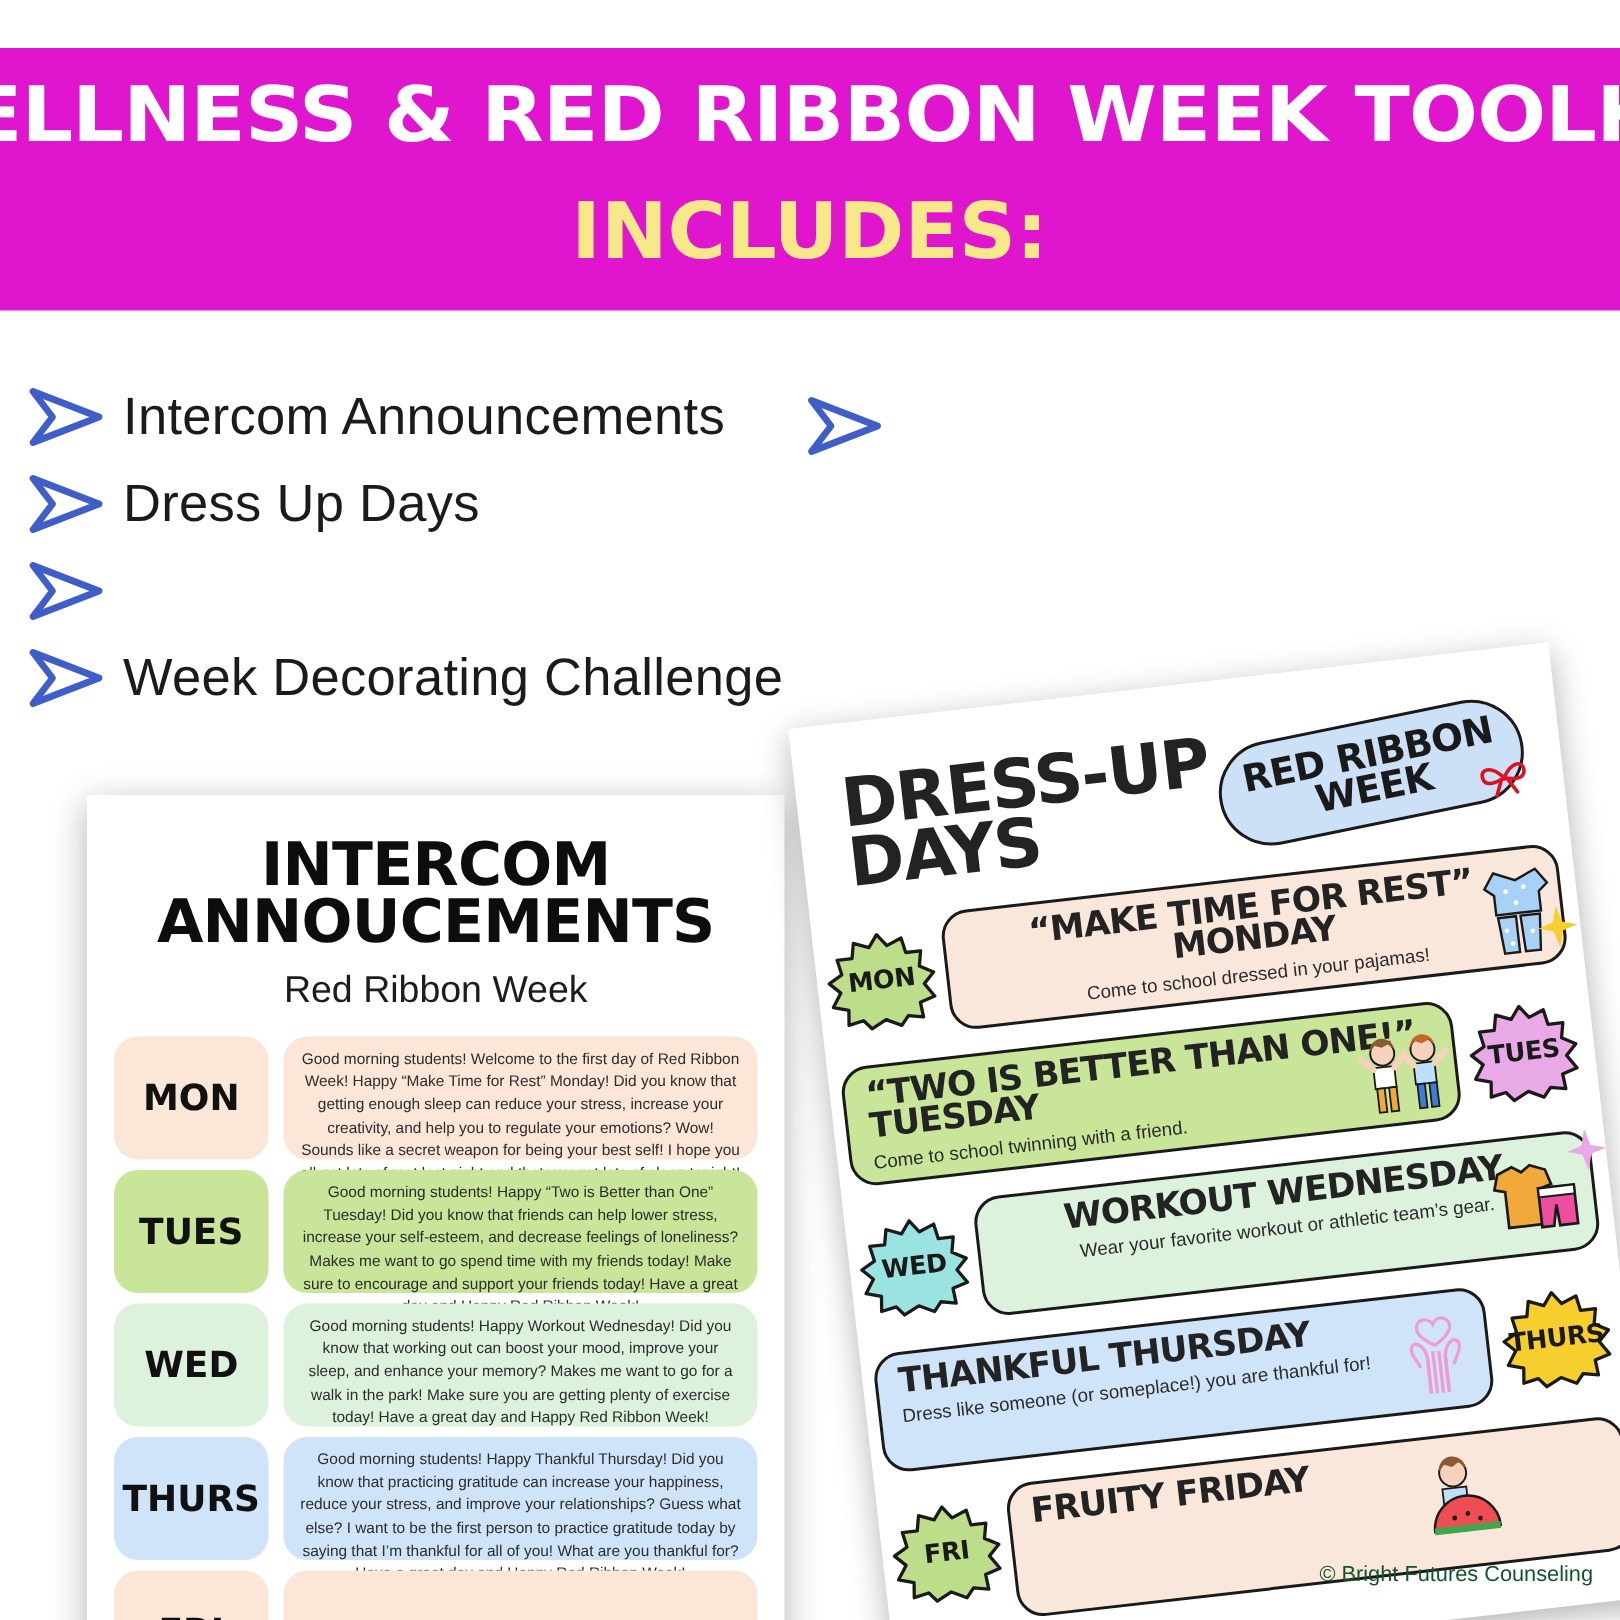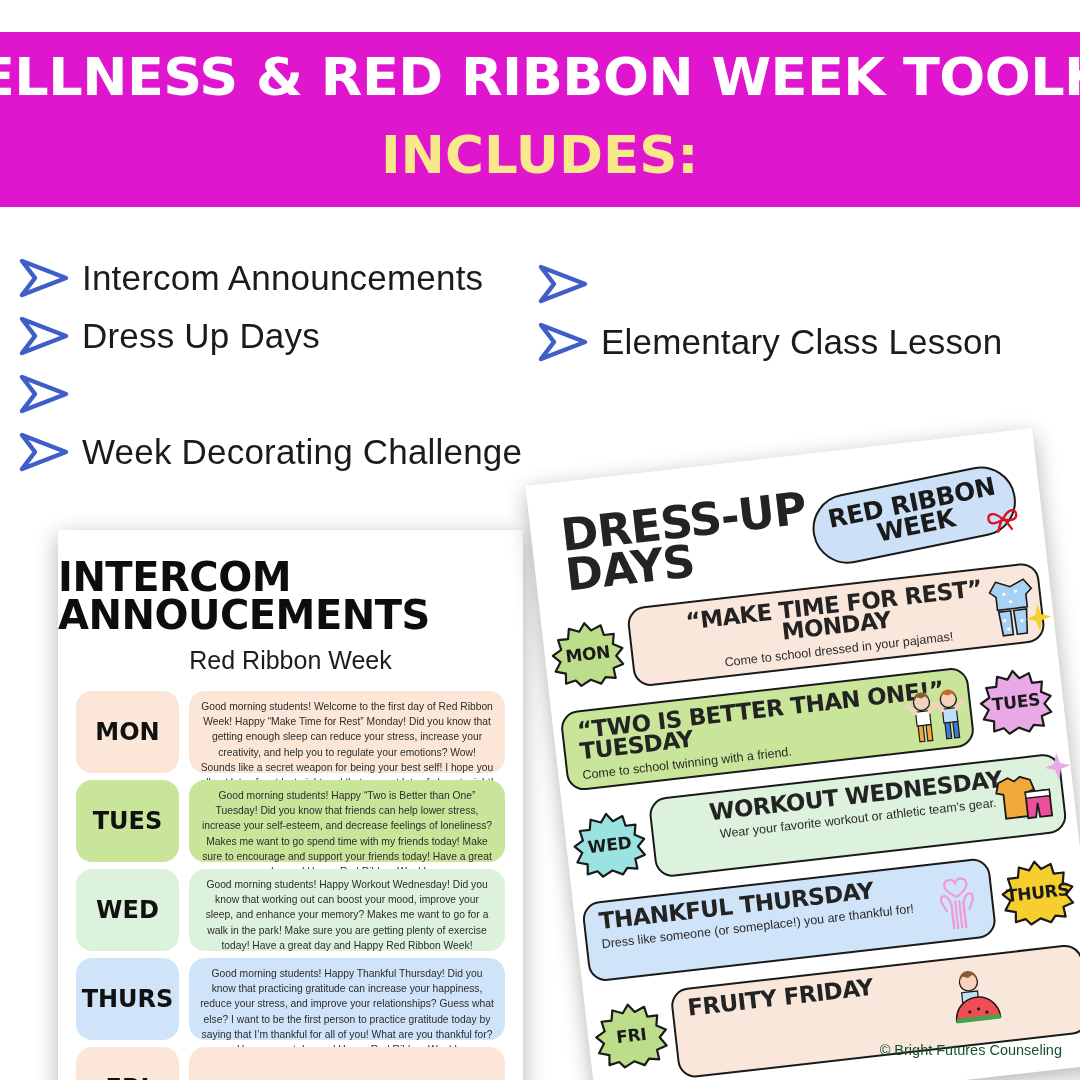--- a/index.html
+++ b/index.html
@@ -67,21 +67,21 @@
   }
   .paper-right {
     left: 560px; top: 455px; width: 510px; height: 640px;
     transform: rotate(-6.5deg);
     transform-origin: 50% 50%;
     z-index: 5;
   }
 
   
   .doc-title {
-    text-align: left;
+    text-align: center;
     font-family: "DejaVu Sans", sans-serif;
     font-weight: 700;
     font-size: 40px;
     line-height: 0.95;
     color: #0d0d0d;
     margin-top: 28px;
     letter-spacing: -0.5px;
   }
   .doc-sub {
     text-align: center;
@@ -244,28 +244,20 @@
     </div>
   </div>
 
   <div class="list-col list-right">
     <div class="bullet-row">
       <span class="arrow-icon">
         <svg viewBox="0 0 60 44" width="60" height="44">
             <path d="M8 5 L52 22 L8 39 L21 22 Z" fill="none" stroke="#3F5EC8" stroke-width="4.5" stroke-linejoin="round" stroke-linecap="round"></path>
           </svg>
       </span>
-    </div>
-    <div class="bullet-row">
-      <span class="arrow-icon">
-        <svg viewBox="0 0 60 44" width="60" height="44">
-            <path d="M8 5 L52 22 L8 39 L21 22 Z" fill="none" stroke="#3F5EC8" stroke-width="4.5" stroke-linejoin="round" stroke-linecap="round"></path>
-          </svg>
-      </span>
-      <span class="bullet-label">Elementary Class Lesson</span>
     </div>
   </div>
 
   <div class="paper paper-left">
     <div class="doc-title">
       <div>INTERCOM</div>
       <div>ANNOUCEMENTS</div>
     </div>
     <div class="doc-sub">Red Ribbon Week</div>
 

